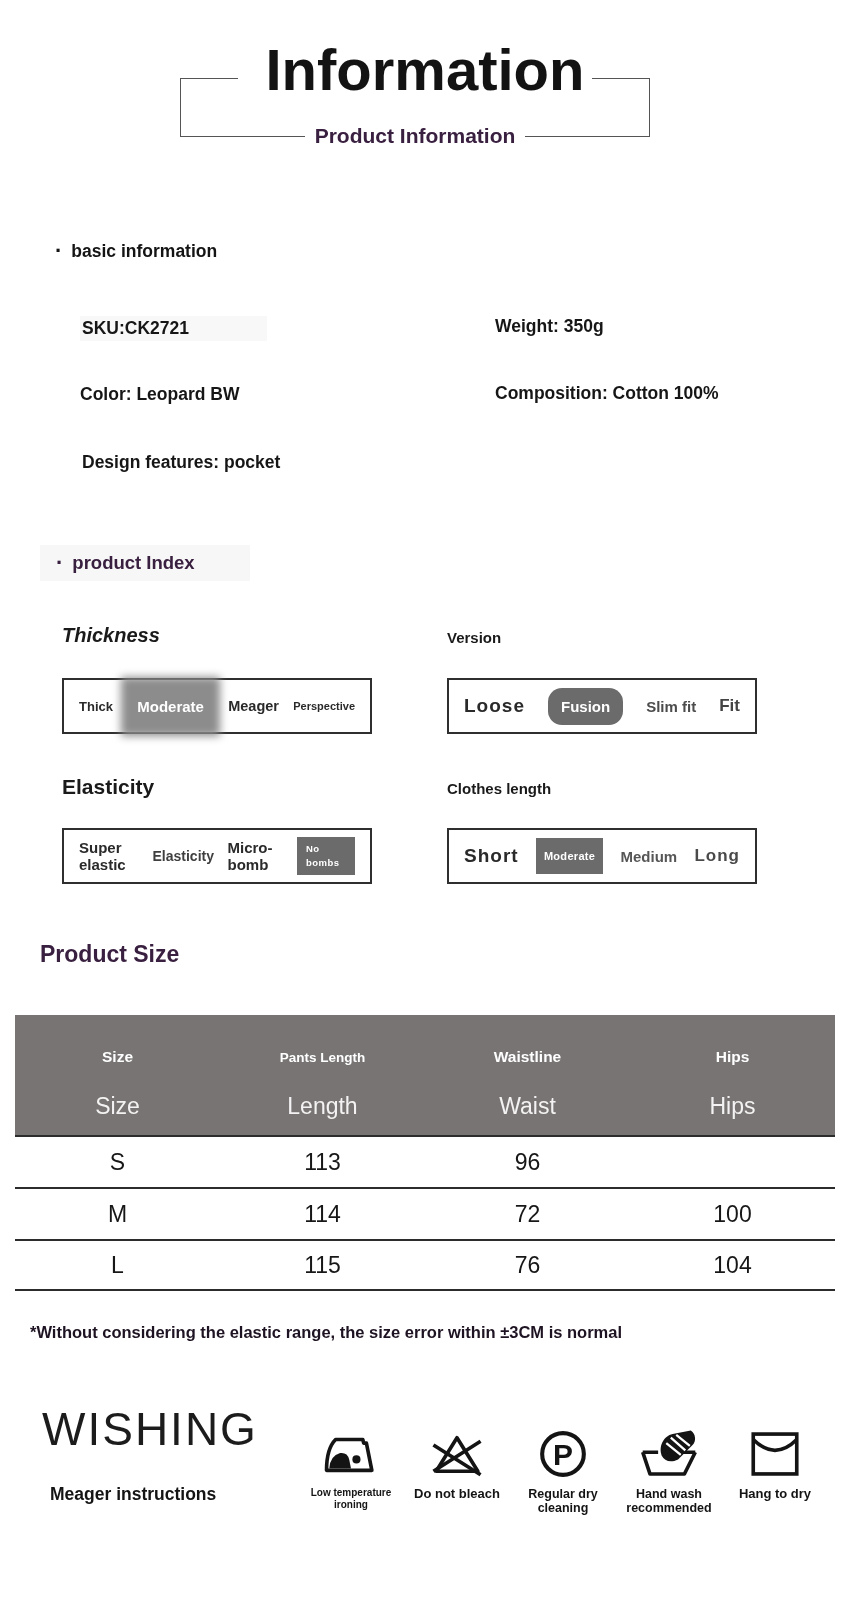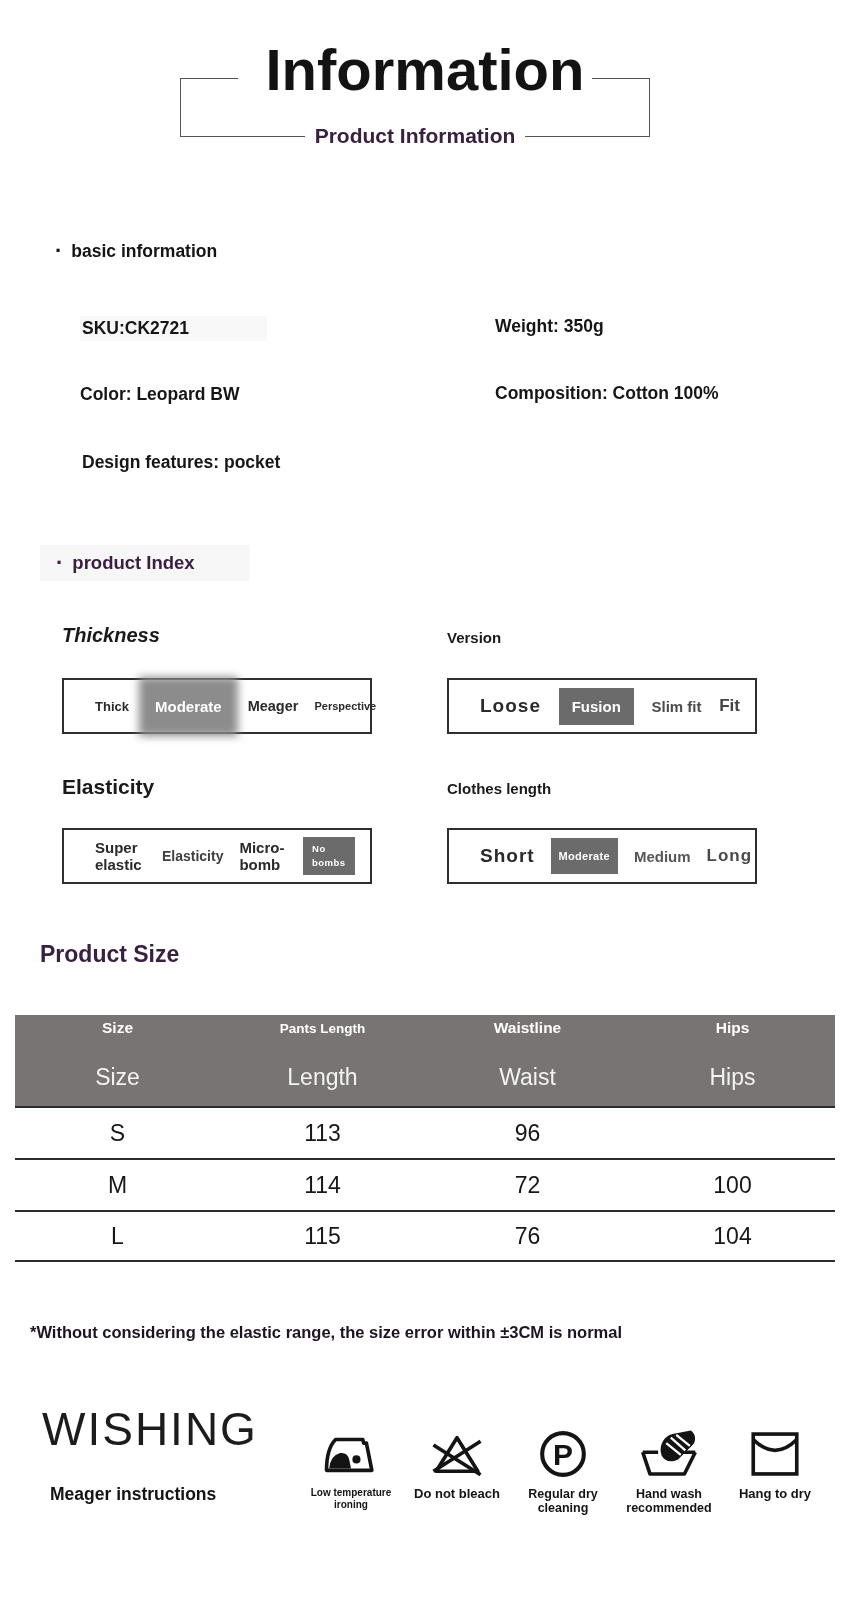--- a/index.html
+++ b/index.html
@@ -45,51 +45,51 @@
   #g3-title { left:447px; top:780px; font-size:15px; }
 
   .option-box { position:absolute; width:310px; height:56px; border:2px solid #2f2f2f;
     background:#fff; display:flex; align-items:center; justify-content:space-between;
     padding:0 15px; }
   #g0-box { left:62px;  top:678px; }
   #g1-box { left:447px; top:678px; }
   #g2-box { left:62px;  top:828px;justify-content:space-between; }
   #g3-box { left:447px; top:828px; }
 
-  .opt { font-weight:700; white-space:nowrap; color:#2a2a2a;margin-left:16px; }
+  .opt { font-weight:700; white-space:nowrap; color:#2a2a2a; }
   .chip { background:#6b6b6b; color:#fff; text-align:center; }
 
   .o-thick { font-size:13px; }
   .o-moderate-blur { position:relative; z-index:0; color:#fff; font-size:15px; padding:17px 10px; }
   .o-moderate-blur::before { content:""; position:absolute; z-index:-1;
     top:-4px; bottom:-4px; left:-6px; right:-6px; background:#8c8c8c; filter:blur(4px); }
   .o-meager { font-size:14.5px; }
   .o-perspective { font-size:11px; }
 
   .o-loose { font-size:19px; letter-spacing:1px; }
-  .o-fusion { font-size:15px; padding:10px 13px; }
+  .o-fusion { font-size:15px; padding:10px 13px;border-radius:14px; }
   .o-slimfit { font-size:15px; color:#4c4c4c; }
   .o-fit { font-size:17px; color:#434343; }
 
   .o-super { font-size:15px; width:60px; white-space:normal; line-height:1.15; }
   .o-elasticity { font-size:14px; color:#3f3f3f; }
   .o-micro { font-size:15px; width:56px; white-space:normal; line-height:1.15; }
   .o-nobombs { font-size:9.5px; width:58px; white-space:normal; line-height:1.5;
     letter-spacing:0.5px; padding:5px 9px; text-align:left; }
 
   .o-short { font-size:19px; letter-spacing:1px; }
   .o-moderate2 { font-size:11px; padding:12px 8px; letter-spacing:0.3px; }
   .o-medium { font-size:15px; color:#565656; }
   .o-long { font-size:17px; color:#4a4a4a; letter-spacing:1px; }
 
   
   #size-title { position:absolute; left:40px; top:941px; font-size:23px; font-weight:700; color:#3a2040; }
   #size-table { position:absolute; left:15px; top:1015px; width:820px; }
   .trow { display:grid; grid-template-columns:1fr 1fr 1fr 1fr; text-align:center; align-items:center; }
-  .thead { background:#787474; color:#fff; padding:4px 0 15px; }
+  .thead { background:#787474; color:#fff; padding:33px 0 15px; }
   .thead .r1 div { font-size:15.5px; font-weight:700; }
   .thead .r1 div:nth-child(2) { font-size:13.5px; }
   .thead .r2 { margin-top:27px; }
   .thead .r2 div { font-size:23px; font-weight:400; color:#f4f2f2; }
   .tbody .drow { height:52px; font-size:23px; color:#171717; border-top:2px solid #2c2c2c; }
   .tbody .drow:last-child { border-bottom:2px solid #2c2c2c; }
 
   #note { position:absolute; left:30px; top:1323px; font-size:16.5px; font-weight:700; color:#1e1322; }
 
   

